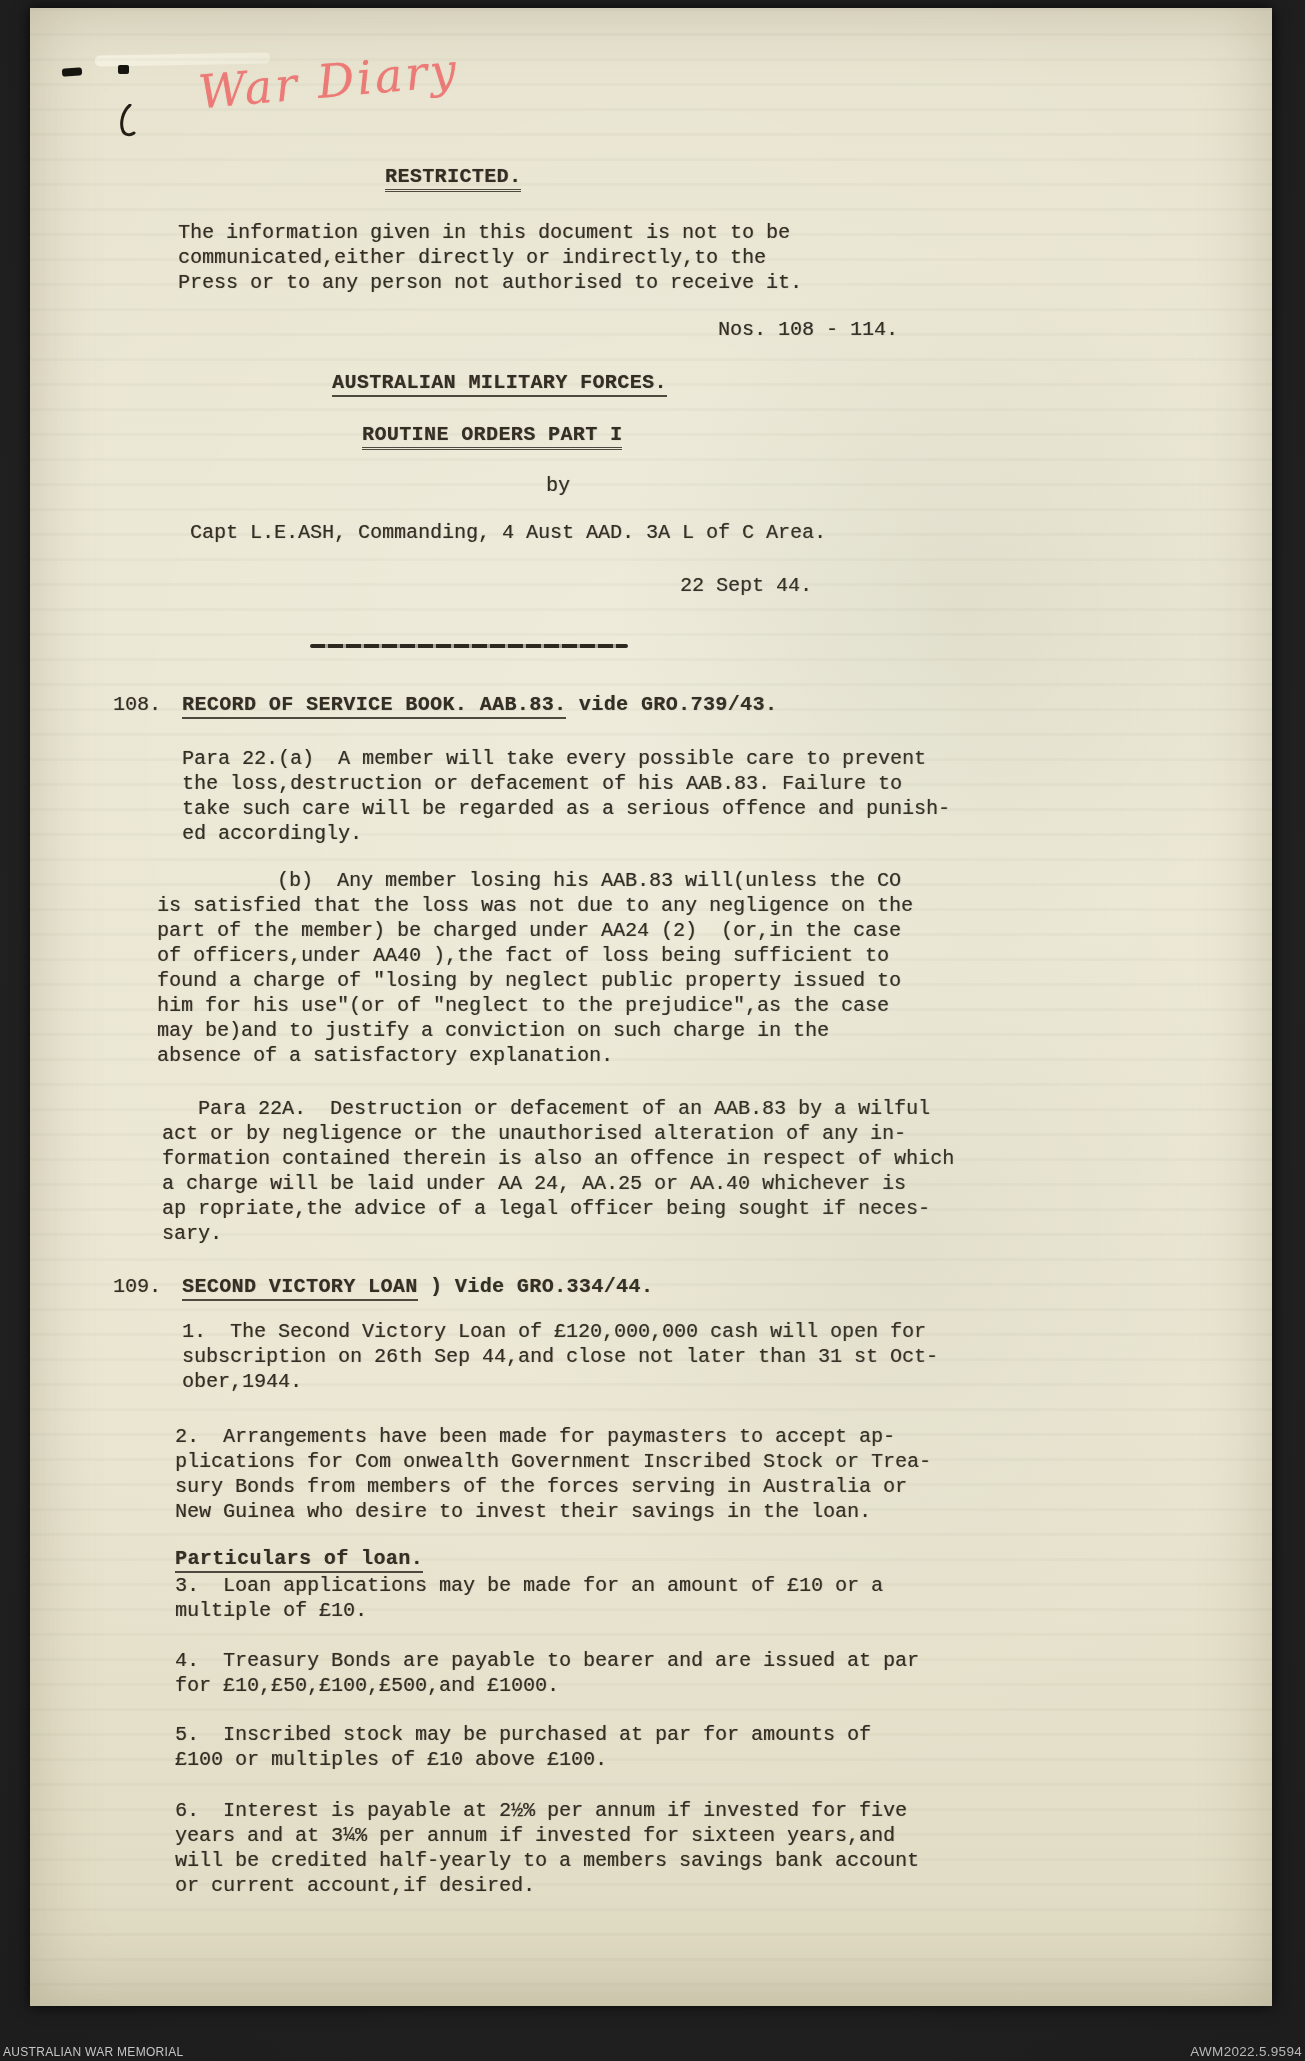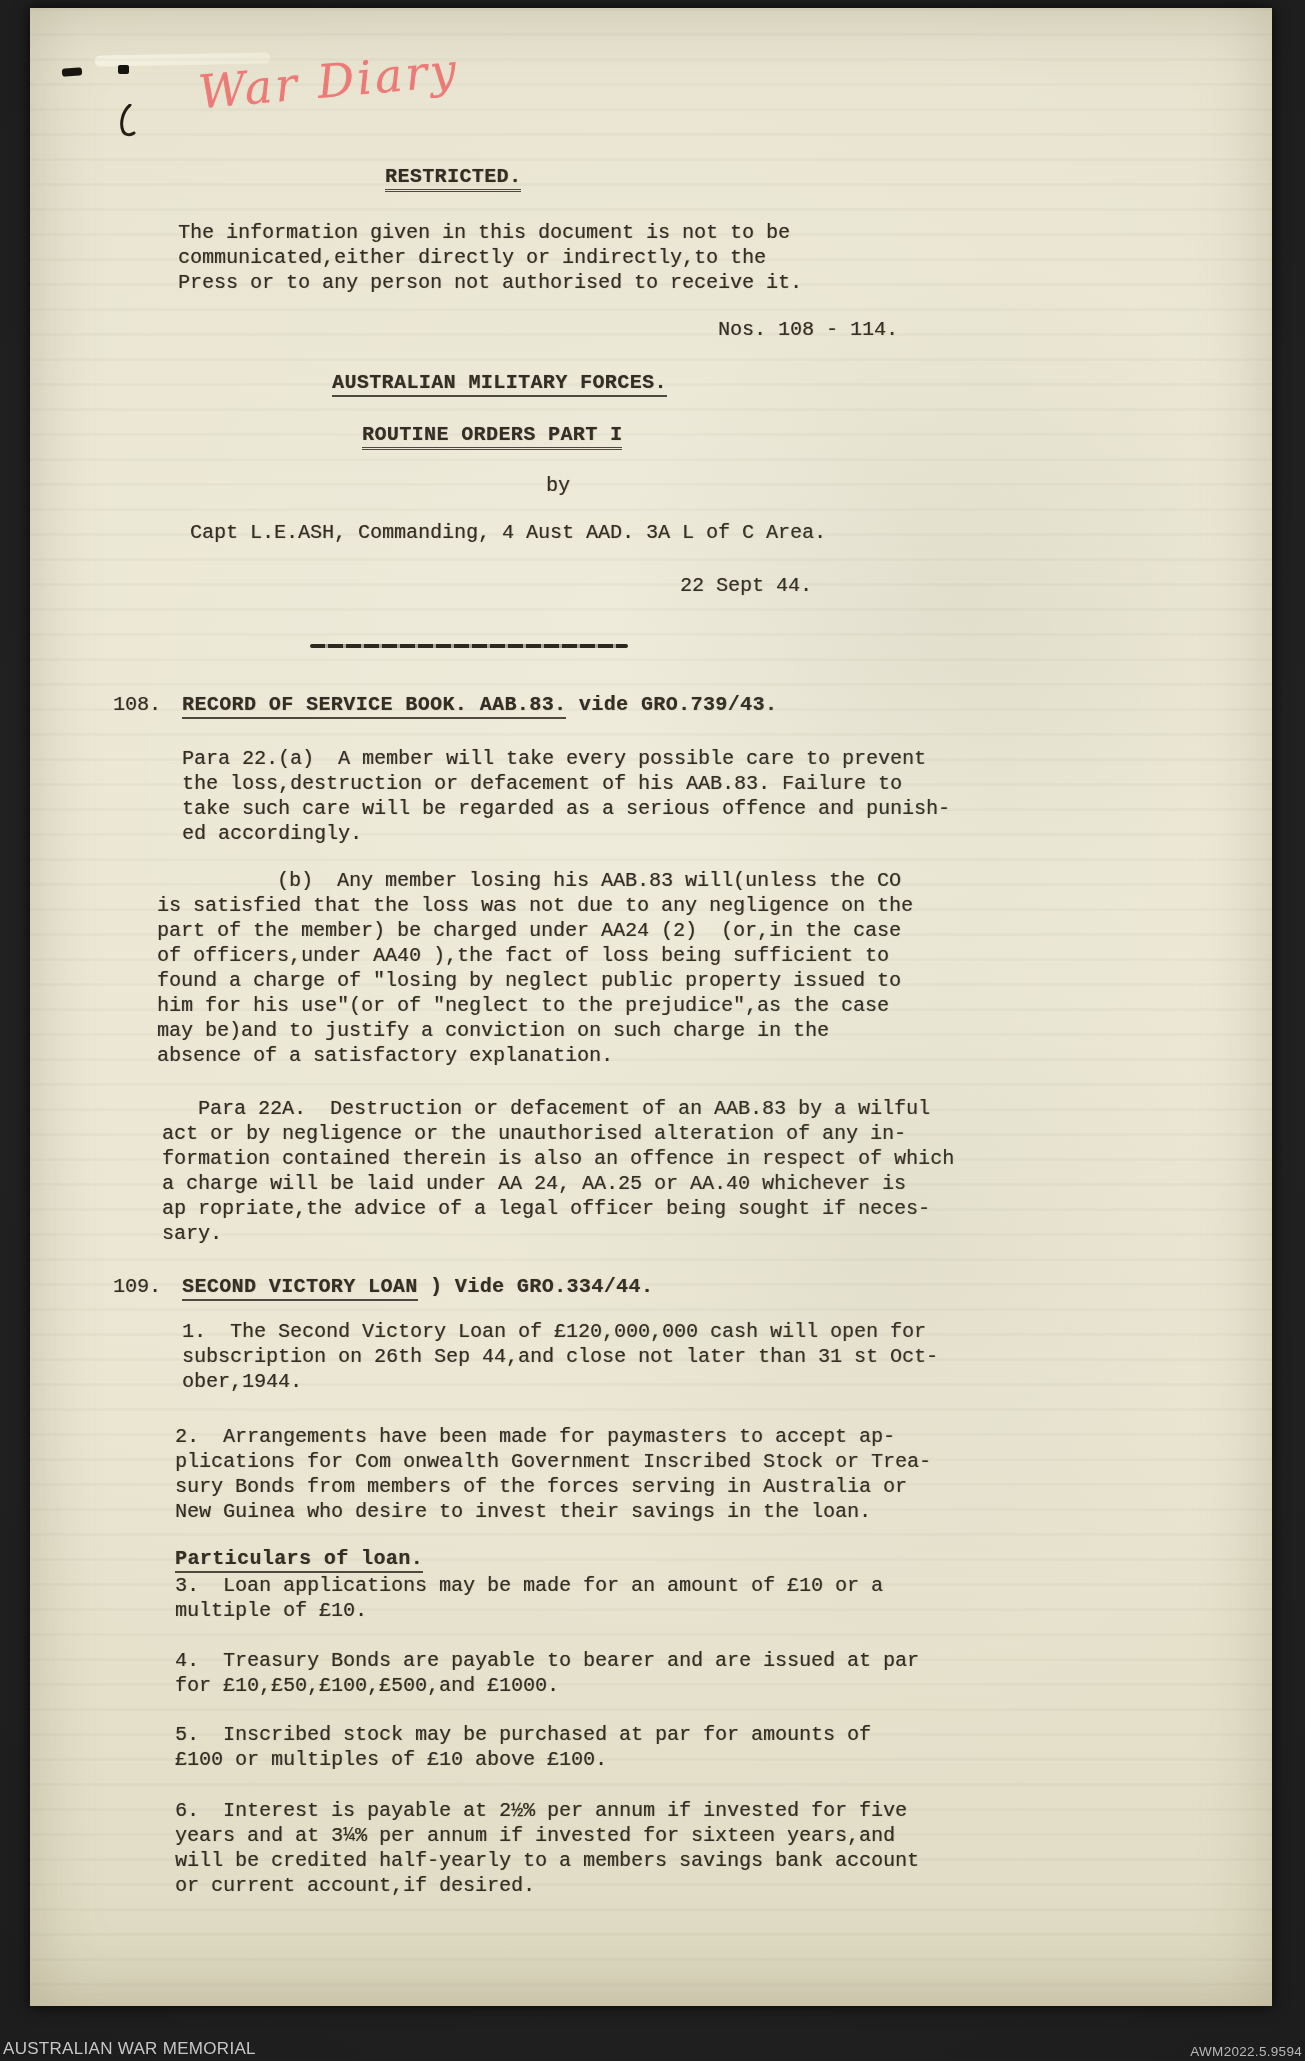--- a/index.html
+++ b/index.html
@@ -43,21 +43,21 @@
     font-size:46px;color:#ec7a76;transform:rotate(-5deg);
     letter-spacing:3px;text-shadow:0 0 1px rgba(236,122,118,.6);
   }
   .divider{
     position:absolute;left:280px;top:636px;width:318px;height:4px;
     background:repeating-linear-gradient(90deg,#2d2820 0 15px, rgba(45,40,32,0.35) 15px 18px);
     border-radius:2px;
   }
   .hook{position:absolute;left:86px;top:96px;}
   .footer-left{
-    position:absolute;left:3px;bottom:2px;color:#c6c6c6;font-size:17px;
+    position:absolute;left:3px;bottom:2px;color:#c6c6c6;font-size:12px;
     font-family:"Liberation Sans",sans-serif;letter-spacing:0.3px;
   }
   .footer-right{
     position:absolute;right:3px;bottom:2px;color:#b8b8b8;font-size:13.5px;
     font-family:"Liberation Sans",sans-serif;letter-spacing:0.3px;margin-top:48px;
   }
 </style>
 </head>
 <body>
 

